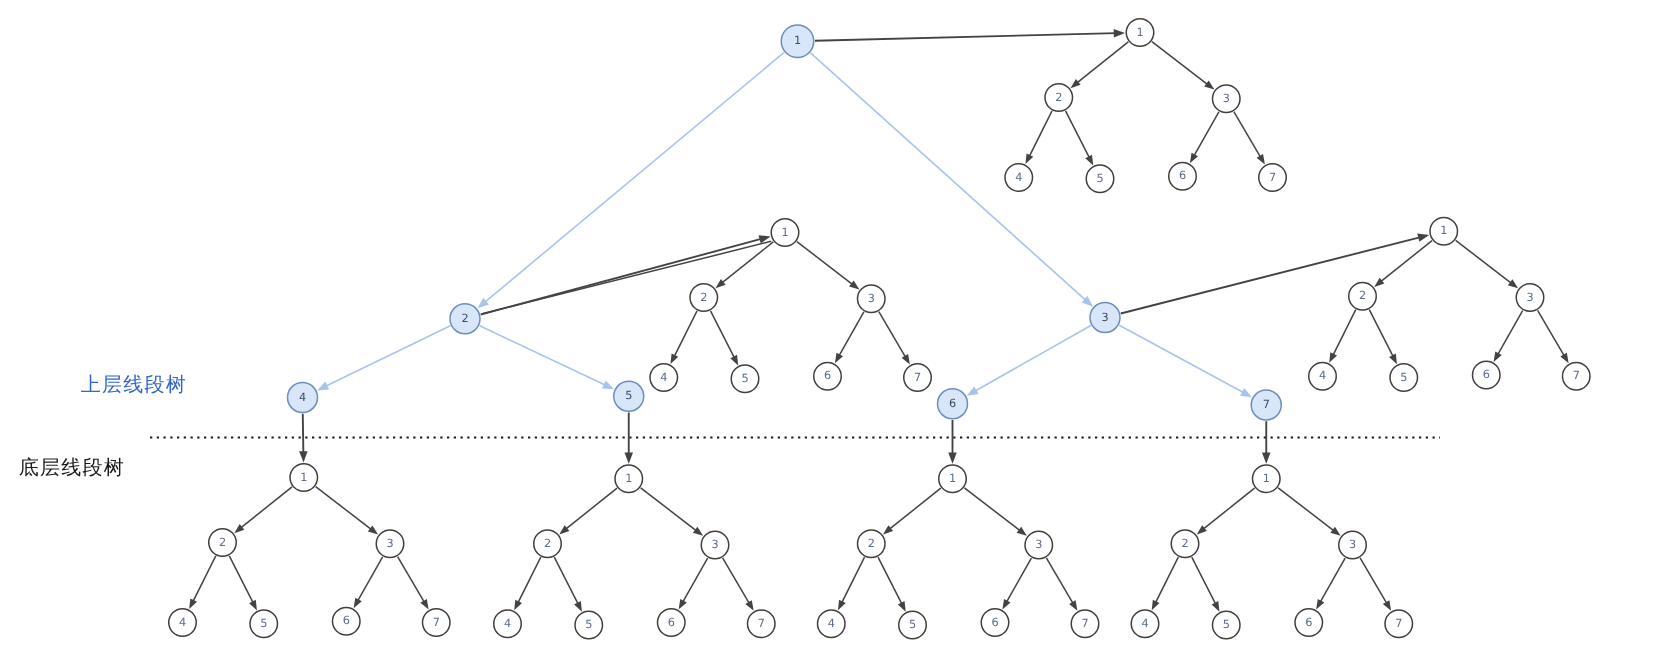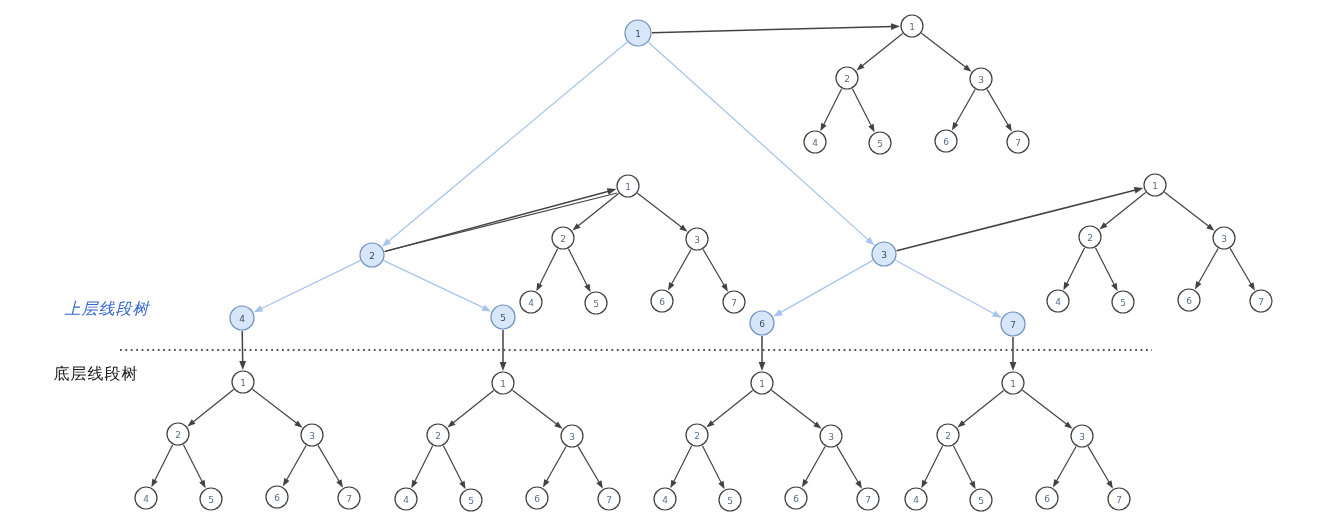--- a/index.html
+++ b/index.html
@@ -7,25 +7,25 @@
     position:relative;
     width:1322px;height:527px;
     background:#ffffff;
     font-family:"Liberation Sans","DejaVu Sans",sans-serif;
     overflow:hidden;
   }
   svg{position:absolute;left:0;top:0;}
   .upper-label{
     position:absolute;left:16px;top:300px;width:182px;
     text-align:center;font-size:16px;line-height:18px;
-    letter-spacing:1px;white-space:nowrap;font-style:italic;
+    letter-spacing:1px;white-space:nowrap;
   }
   .lower-label{
     position:absolute;left:15px;top:364px;width:162px;
-    text-align:center;font-size:16px;letter-spacing:1px;white-space:nowrap;
+    font-size:16px;letter-spacing:1px;white-space:nowrap;
   }
   text{font-family:"DejaVu Sans","Liberation Sans",sans-serif;}
 </style>
 </head>
 <body>
 
 <div class="canvas">
   <svg id="diagram" width="1322" height="527" viewBox="0 0 1322 527">
       <line x1="120" y1="350" x2="1152" y2="350" stroke="#1a1a1a" stroke-width="1.6" stroke-dasharray="1.8,3.6"></line>
       <line x1="627.2515292502213" y1="41.97052821974007" x2="387.3549582139695" y2="242.18495968608562" stroke="#a9c4ec" stroke-width="1.3"></line>

